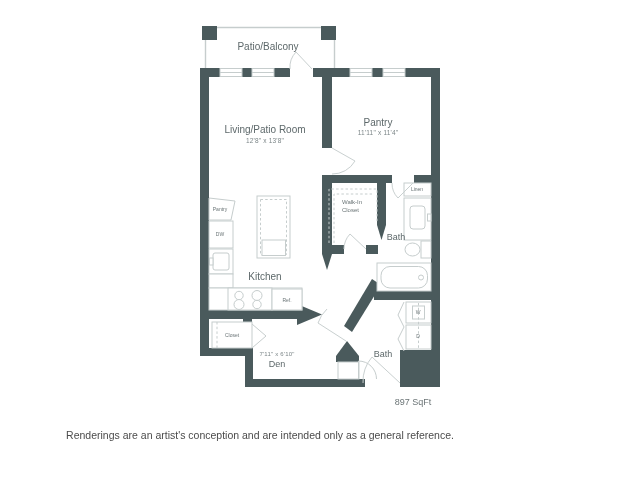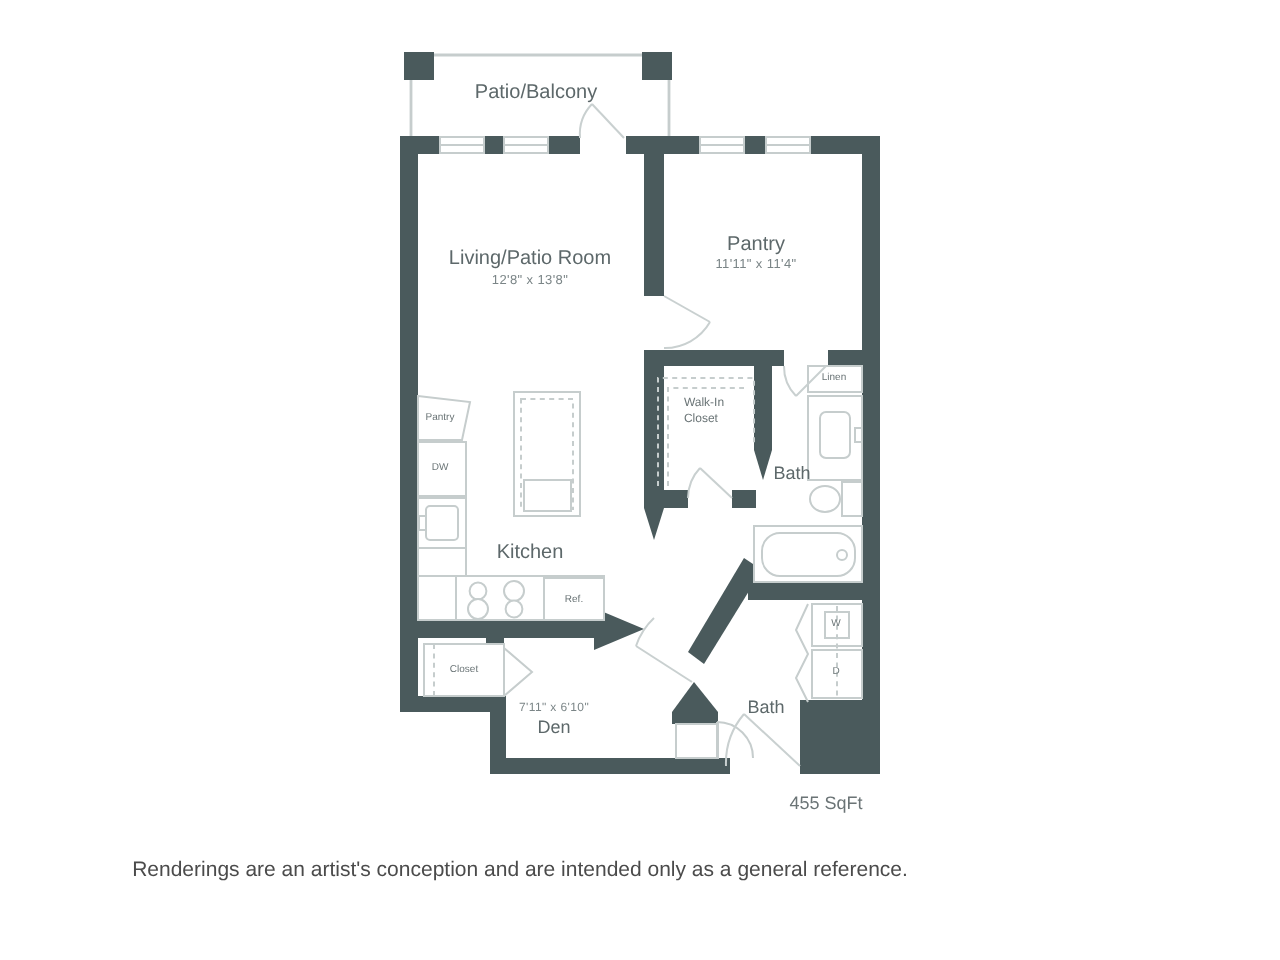--- a/index.html
+++ b/index.html
@@ -242,17 +242,17 @@
 <div class="lbl room" style="left:265px;top:277px;">Kitchen</div>
 <div class="lbl tiny" style="left:220px;top:209px;">Pantry</div>
 <div class="lbl tiny" style="left:220px;top:234px;">DW</div>
 <div class="lbl tiny" style="left:287px;top:300px;">Ref.</div>
 <div class="lbl tiny" style="left:232px;top:335px;">Closet</div>
 <div class="lbl room-sm" style="left:277px;top:364px;">Den</div>
 <div class="lbl dims" style="font-size:6px;left:277px;top:355px;">7'11" x 6'10"</div>
 <div class="lbl room-sm" style="left:383px;top:354px;">Bath</div>
 <div class="lbl tiny" style="left:418px;top:312px;">W</div>
 <div class="lbl tiny" style="left:418px;top:336px;">D</div>
-<div class="lbl sqft" style="left:413px;top:402px;">455 SqFt</div>
+<div class="lbl sqft" style="left:413px;top:402px;">897 SqFt</div>
 
 <div class="footer l1">Renderings are an artist's conception and are intended only as a general reference.</div>
 
 </div>
 
 </body></html>

